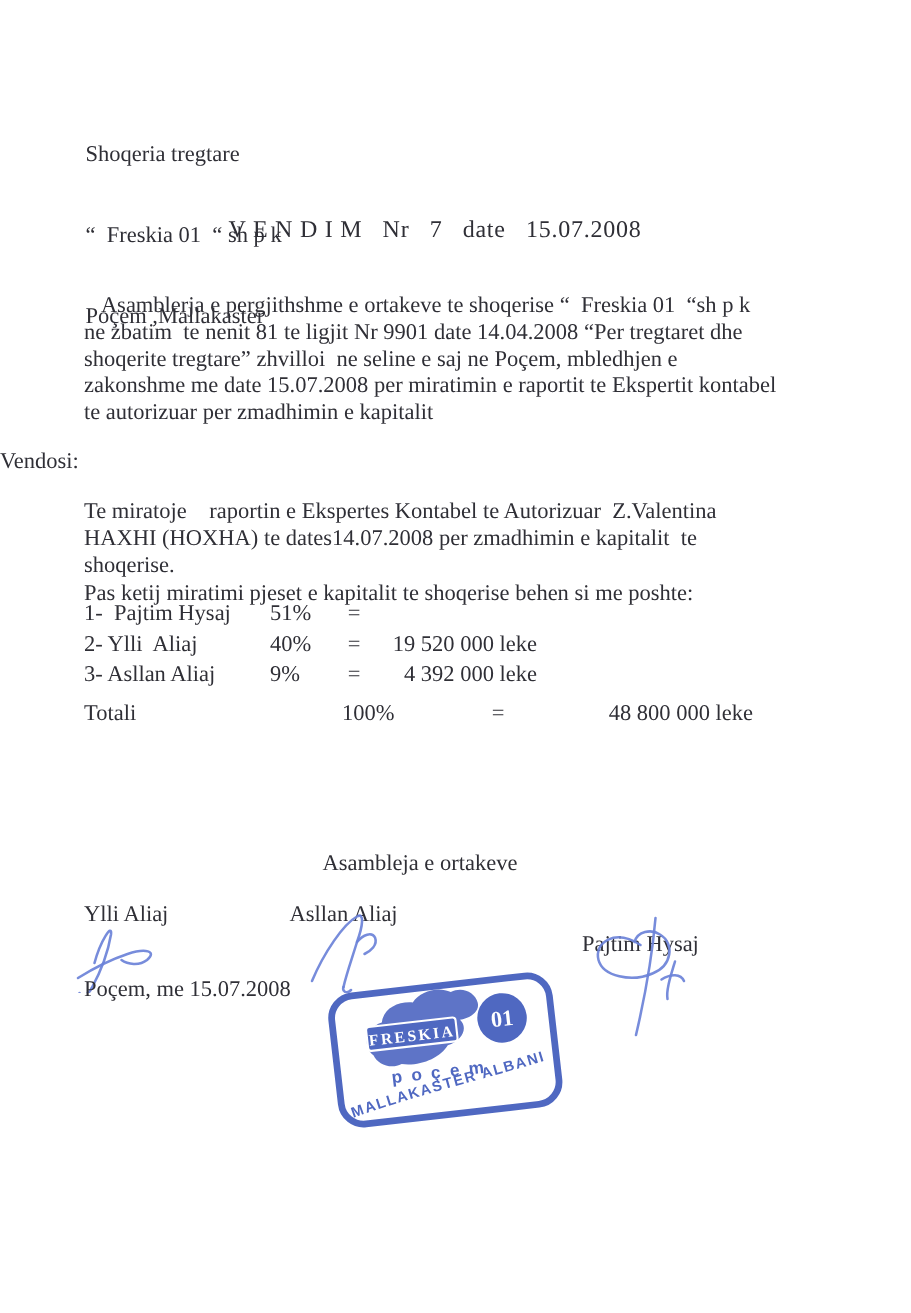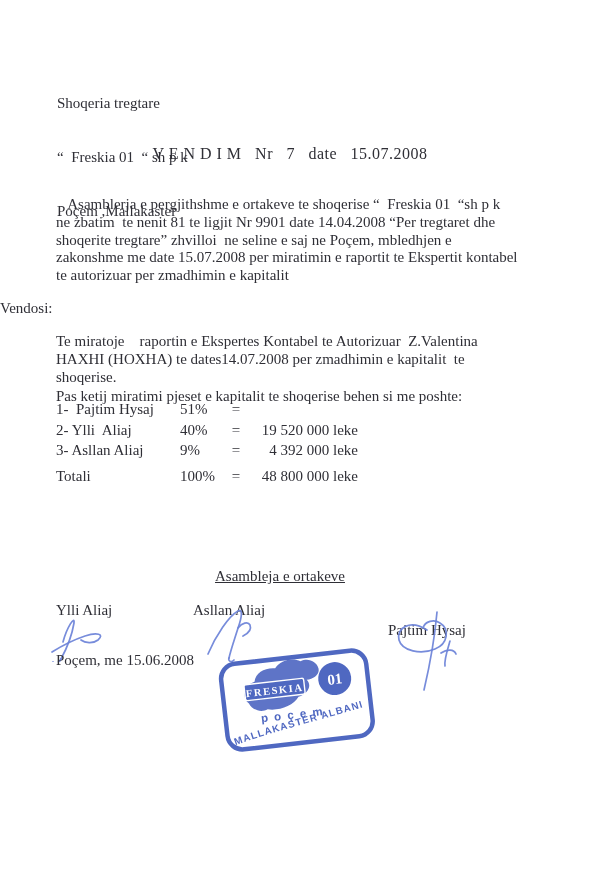--- a/index.html
+++ b/index.html
@@ -15,22 +15,22 @@
   .header-block{top:58px;left:57px;}
   .title{top:145px;left:0;width:580px;text-align:center;font-size:16px;letter-spacing:.5px;}
   .para1{top:196px;left:56px;width:540px;line-height:17.8px;}
   .vendosi{top:299px;left:0;width:560px;text-align:left;}
   .para2{top:332px;left:56px;width:540px;line-height:18.2px;}
   .shares{position:absolute;top:399px;left:56px;}
   .share-row{display:grid;grid-template-columns:124px 44px 24px 110px;font-size:15px;line-height:20.5px;white-space:pre-wrap;}
   .share-row .pct{text-align:left;}
   .share-row .eq{text-align:center;}
   .share-row .amt{text-align:right;}
-  .total-row{position:absolute;top:466px;left:56px;}
-  .assembly{top:567px;left:0;width:560px;text-align:center;text-decoration:underline;}
+  .total-row{position:absolute;top:466px;left:56px;gap:48px;}
+  .assembly{top:567px;left:0;width:560px;text-align:center;}
   .signer{position:absolute;top:602px;font-size:15px;}
   .signer.s0{left:56px;}
   .signer.s1{left:193px;}
   .signer.s2{left:388px;margin-top:20px;}
   .place-date{top:651px;left:56px;}
   .sig{position:absolute;}
   .sig path{fill:none;stroke:#6b82d8;stroke-width:1.7;stroke-linecap:round;stroke-linejoin:round;opacity:.92;}
   .sig.ylli{left:46px;top:612px;}
   .sig.asllan{left:200px;top:606px;}
   .sig.pajtim{left:392px;top:608px;}
@@ -113,21 +113,21 @@
     <path d="M38,22 C42,17 48,15 50,19 C52,24 47,28 43,30"></path>
     <path d="M29,52 C28,55 31,57 34,54"></path>
   </svg>
   <svg class="sig pajtim" width="74" height="88" viewBox="0 0 74 88">
     <path d="M35,22 C18,11 4,20 7,32 C10,43 29,47 43,41 C56,36 58,21 48,15 C42,11 33,13 31,20"></path>
     <path d="M45,4 C43,27 39,52 32,82"></path>
     <path d="M49,45 C55,41 62,41 64,46"></path>
     <path d="M58,33 C55,43 52,52 53,58"></path>
   </svg>
 
-  <div class="txt place-date">Poçem, me 15.06.2008</div>
+  <div class="txt place-date">Poçem, me 15.07.2008</div>
 
   <svg class="stamp" viewBox="0 0 156 98">
     <rect x="5" y="5" width="146" height="86" rx="15" fill="none" stroke="#3d58bb" stroke-width="4.5"></rect>
     <path d="M30,46 C23,40 27,27 38,25 C40,16 50,12 60,14 C66,7 78,5 86,10 C94,7 102,12 103,19 C104,25 97,29 90,29 C95,35 90,43 80,45 C74,53 60,57 48,54 C40,57 32,52 30,46 Z" fill="#3d58bb" opacity="0.92"></path>
     <rect x="27" y="27" width="60" height="16" rx="2" fill="#3d58bb" stroke="#ffffff" stroke-width="1.4"></rect>
     <text x="57" y="39.5" text-anchor="middle" fill="#ffffff" font-size="10.5" font-weight="bold" letter-spacing="1.6" class="serif-txt">FRESKIA</text>
     <circle cx="118" cy="31" r="16.5" fill="#3d58bb"></circle>
     <text x="118" y="36.5" text-anchor="middle" fill="#ffffff" font-size="15" font-weight="bold" class="serif-txt">01</text>
     <text x="72" y="66" text-anchor="middle" fill="#3d58bb" font-size="11.5" font-weight="bold" letter-spacing="1.5">p o ç e m</text>
     <path id="stamp-arc" d="M12,86 C52,76 104,70 146,62" fill="none" stroke="none"></path>

